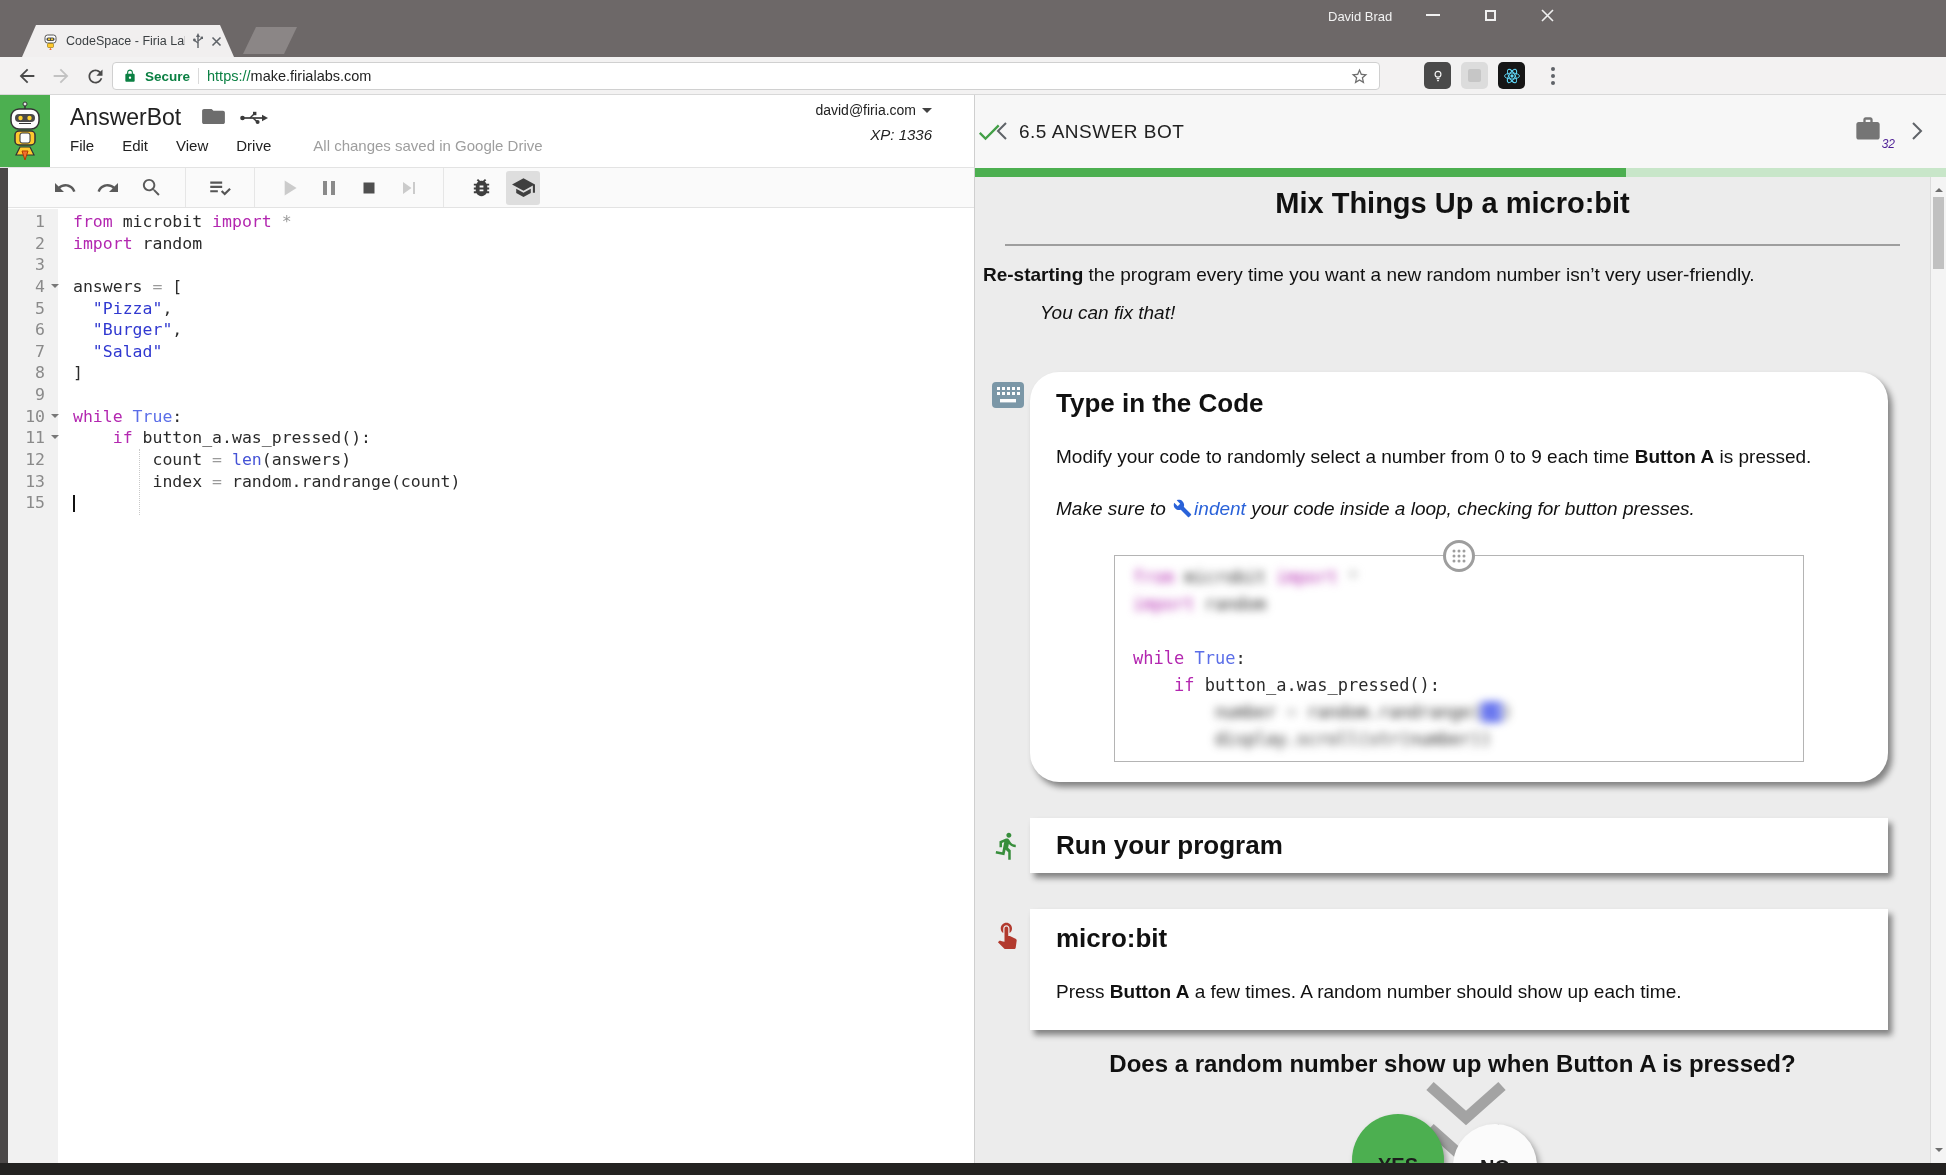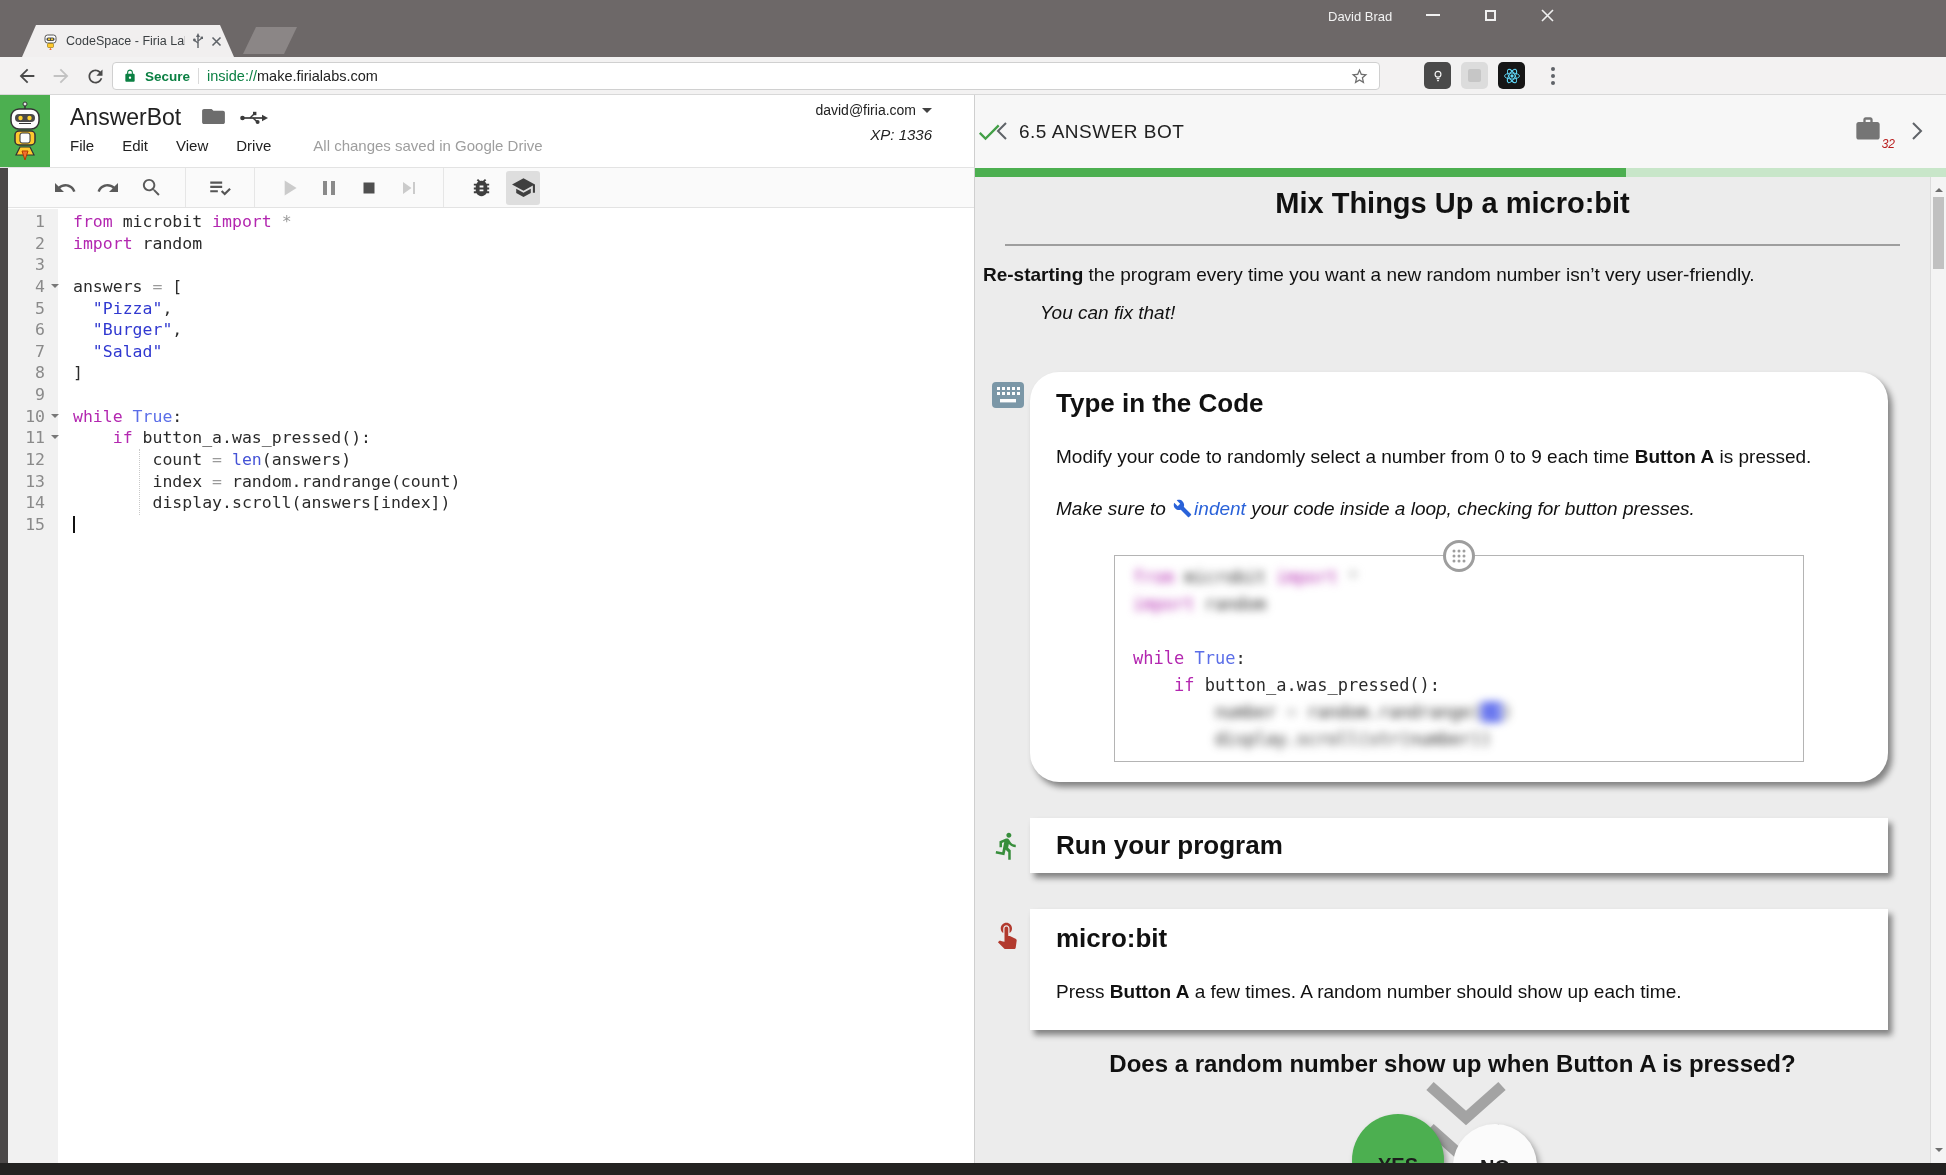--- a/index.html
+++ b/index.html
@@ -54,21 +54,21 @@
   .caret{width:0;height:0;border:5px solid transparent;border-top-color:#424242;margin-top:5px;}
   .account .xp{font-size:15px;font-style:italic;color:#212121;margin-top:7px;}
 
   
   .lesson-header{position:absolute;left:975px;top:95px;width:971px;height:73px;background:#f7f7f7;}
   .lh-center{position:absolute;left:0;right:0;top:0;bottom:0;display:flex;align-items:center;gap:16px;}
   .lh-title{font-size:19px;font-weight:500;letter-spacing:.5px;color:#212121;}
   .lh-chev{position:absolute;top:24px;width:24px;height:24px;}
   .lh-chev.left{left:16px;} .lh-chev.right{right:18px;}
   .briefcase{position:absolute;right:58px;top:20px;width:34px;height:34px;}
-  .briefcase .cnt{position:absolute;right:-7px;bottom:-2px;font-size:12px;font-style:italic;color:#b91c1c;}
+  .briefcase .cnt{position:absolute;right:-7px;bottom:-2px;font-size:12px;font-style:italic;color:#4c1d95;}
   .progress{position:absolute;left:975px;top:168px;width:971px;height:9px;background:#c8e6c9;}
   .progress .fill{height:100%;background:var(--green);}
 
   
   .left-strip{position:absolute;left:0;top:168px;width:8px;height:995px;background:#4b4848;}
   .editor-pane{position:absolute;left:8px;top:168px;width:967px;height:995px;background:#fff;border-right:1px solid #cfcfcf;}
   .ed-toolbar{position:relative;height:40px;background:#fafafa;border-bottom:1px solid #e3e3e3;display:flex;align-items:stretch;}
   .tb-group{display:flex;align-items:center;gap:17px;padding:0 21px;border-right:1px solid #e6e6e6;}
   .tb-group:first-child{padding-left:44px;}
   .tb-group:last-child{border-right:none;padding-left:24px;}
@@ -188,21 +188,21 @@
       <svg width="21" height="21" viewBox="0 0 24 24" fill="#4a4a4a">
           <path d="M17.65 6.35C16.2 4.9 14.21 4 12 4c-4.42 0-7.99 3.58-7.99 8s3.57 8 7.99 8c3.73 0 6.84-2.55 7.73-6h-2.08c-.82 2.33-3.04 4-5.65 4-3.31 0-6-2.69-6-6s2.69-6 6-6c1.66 0 3.14.69 4.22 1.78L13 11h7V4l-2.35 2.35z"></path>
         </svg>
     </div>
     <div class="omnibox">
       <svg width="14" height="16" viewBox="0 0 24 24" fill="#0b8043">
           <path d="M18 8h-1V6c0-2.76-2.24-5-5-5S7 3.24 7 6v2H6c-1.1 0-2 .9-2 2v10c0 1.1.9 2 2 2h12c1.1 0 2-.9 2-2V10c0-1.1-.9-2-2-2zm-6 9c-1.1 0-2-.9-2-2s.9-2 2-2 2 .9 2 2-.9 2-2 2zm3.1-9H8.9V6c0-1.71 1.39-3.1 3.1-3.1 1.71 0 3.1 1.39 3.1 3.1v2z"></path>
         </svg>
       <span class="secure">Secure</span>
       <span class="sep"></span>
-      <span class="url"><span class="scheme">inside://</span><span>make.firialabs.com</span></span>
+      <span class="url"><span class="scheme">https://</span><span>make.firialabs.com</span></span>
       <span style="flex:1;"></span>
       <svg width="19" height="19" viewBox="0 0 24 24" fill="#6f6f6f">
           <path d="M22 9.24l-7.19-.62L12 2 9.19 8.63 2 9.24l5.46 4.73L5.82 21 12 17.27 18.18 21l-1.63-7.03L22 9.24zM12 15.4l-3.76 2.27 1-4.28-3.32-2.88 4.38-.38L12 6.1l1.71 4.04 4.38.38-3.32 2.88 1 4.28L12 15.4z"></path>
         </svg>
     </div>
     <div class="ext ext-bulb">
       <svg width="14" height="14" viewBox="0 0 24 24" fill="none" stroke="#f5f5f5" stroke-width="2">
           <circle cx="12" cy="9" r="5"></circle>
           <path d="M9.5 16.5h5M10.5 20h3"></path>
         </svg>
@@ -372,21 +372,20 @@
         <div class="code-line"><span class="ln">4<span class="fold"></span></span><span class="code-cell"><span class="tok-txt">answers </span><span class="tok-op">=</span><span class="tok-txt"> [</span></span></div>
         <div class="code-line"><span class="ln">5</span><span class="code-cell"><span class="tok-str">  "Pizza"</span><span class="tok-txt">,</span></span></div>
         <div class="code-line"><span class="ln">6</span><span class="code-cell"><span class="tok-str">  "Burger"</span><span class="tok-txt">,</span></span></div>
         <div class="code-line"><span class="ln">7</span><span class="code-cell"><span class="tok-str">  "Salad"</span></span></div>
         <div class="code-line"><span class="ln">8</span><span class="code-cell"><span class="tok-txt">]</span></span></div>
         <div class="code-line"><span class="ln">9</span><span class="code-cell"></span></div>
         <div class="code-line"><span class="ln">10<span class="fold"></span></span><span class="code-cell"><span class="tok-kw">while</span><span class="tok-txt"> </span><span class="tok-atom">True</span><span class="tok-txt">:</span></span></div>
         <div class="code-line"><span class="ln">11<span class="fold"></span></span><span class="code-cell"><span class="tok-txt">    </span><span class="tok-kw">if</span><span class="tok-txt"> button_a.was_pressed():</span></span></div>
         <div class="code-line"><span class="ln">12</span><span class="code-cell"><span class="tok-txt">        count </span><span class="tok-op">=</span><span class="tok-txt"> </span><span class="tok-fn">len</span><span class="tok-txt">(answers)</span></span></div>
         <div class="code-line"><span class="ln">13</span><span class="code-cell"><span class="tok-txt">        index </span><span class="tok-op">=</span><span class="tok-txt"> random.randrange(count)</span></span></div>
-        <div class="code-line"><span class="ln">14</span><span class="code-cell"><span class="tok-txt">        display.scroll(answers[index])</span></span></div>
         <div class="code-line"><span class="ln">15</span><span class="code-cell"><span class="cursor"></span></span></div>
       </div>
     <div class="guide"></div>
   </div>
 
   <div class="lesson-pane">
     <div class="lesson-scroll">
       <div class="lesson-title">Mix Things Up a micro:bit</div>
       <hr class="lesson-hr">
       <p class="p1"><b>Re-starting</b><span> the program every time you want a new random number isn’t very user-friendly.</span></p>

